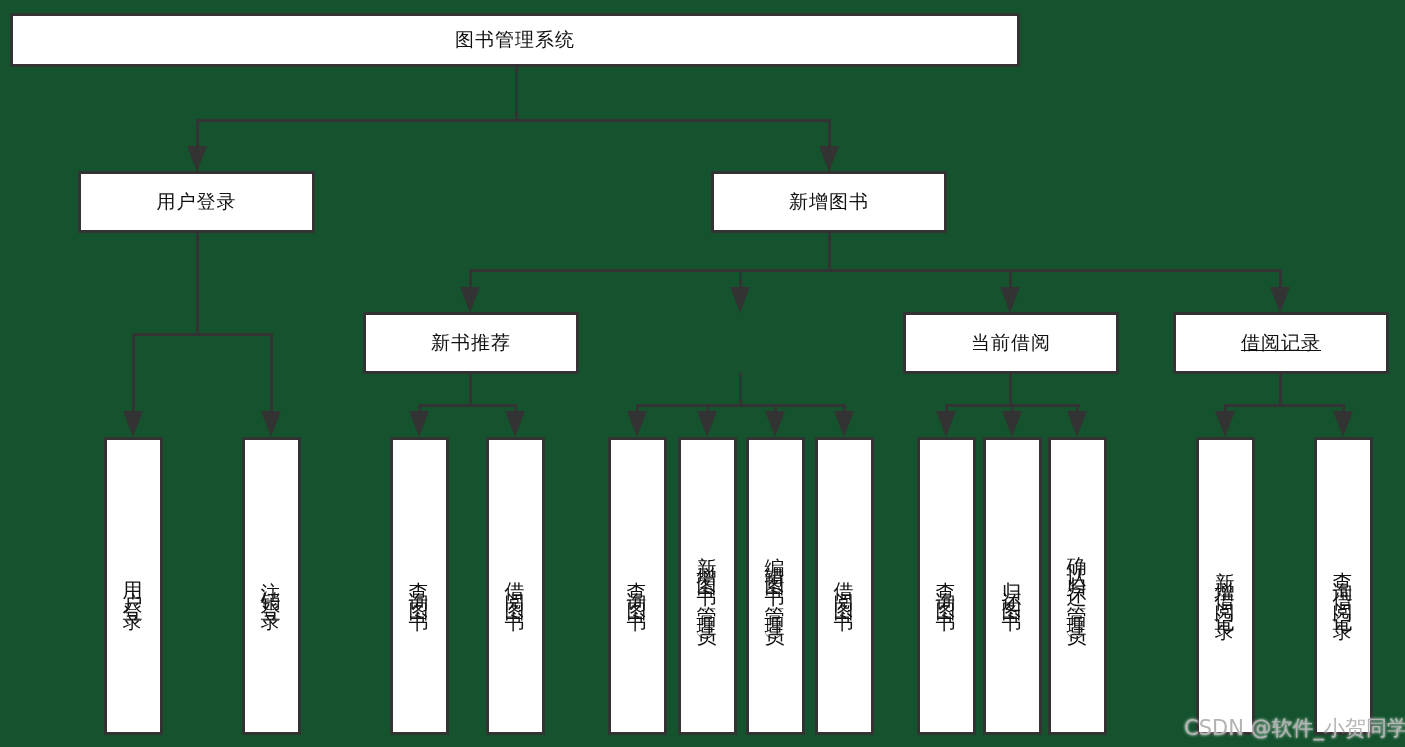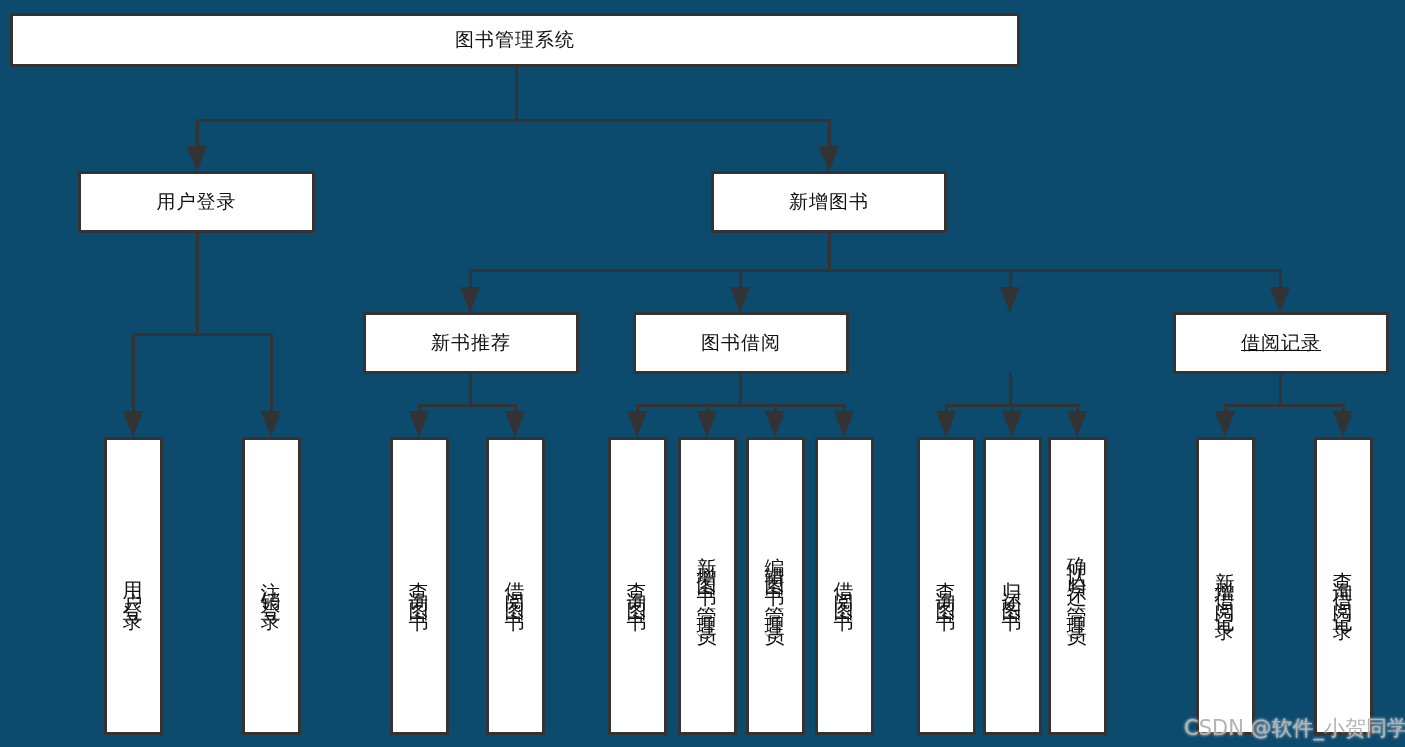--- a/index.html
+++ b/index.html
@@ -1,21 +1,21 @@
 <!DOCTYPE html>
 <html><head>
 <meta charset="utf-8">
 <style>
   html, body { margin: 0; padding: 0; background: #ffffff; }
   body { font-family: "DejaVu Sans", "Liberation Sans", sans-serif; }
   #stage {
     position: relative;
     width: 1405px;
     height: 747px;
-    background: #0c4a6e;
+    background: #14532d;
     overflow: hidden;
   }
   .hbox {
     position: absolute;
     box-sizing: border-box;
     border: 3px solid #333333;
     background: #ffffff;
     display: flex;
     align-items: center;
     justify-content: center;
@@ -93,21 +93,21 @@
   <div class="vl" style="left:469px; top:269px; height:20px;"></div>
   <div class="ah" style="left:460px; top:287px;"></div>
   <div class="vl" style="left:739px; top:269px; height:20px;"></div>
   <div class="ah" style="left:730px; top:287px;"></div>
   <div class="vl" style="left:1009px; top:269px; height:20px;"></div>
   <div class="ah" style="left:1000px; top:287px;"></div>
   <div class="vl" style="left:1279px; top:269px; height:20px;"></div>
   <div class="ah" style="left:1270px; top:287px;"></div>
 
   <div class="hbox" style="left:363px; top:312px; width:216px; height:62px;">新书推荐</div>
-  <div class="hbox" style="left:633px; top:312px; width:216px; height:62px;">图书借阅</div>
+  <div class="hbox" style="left:903px; top:312px; width:216px; height:62px;">当前借阅</div>
   <div class="hbox" style="left:1173px; top:312px; width:216px; height:62px;text-decoration:underline;">借阅记录</div>
 
   <div class="vl" style="left:469px; top:373px; height:34px;"></div>
   <div class="hl" style="left:418px; top:404px; width:99px;"></div>
   <div class="vl" style="left:418px; top:404px; height:9px;"></div>
   <div class="ah" style="left:409px; top:411px;"></div>
   <div class="vl" style="left:514px; top:404px; height:9px;"></div>
   <div class="ah" style="left:505px; top:411px;"></div>
 
   <div class="vl" style="left:739px; top:373px; height:34px;"></div>

